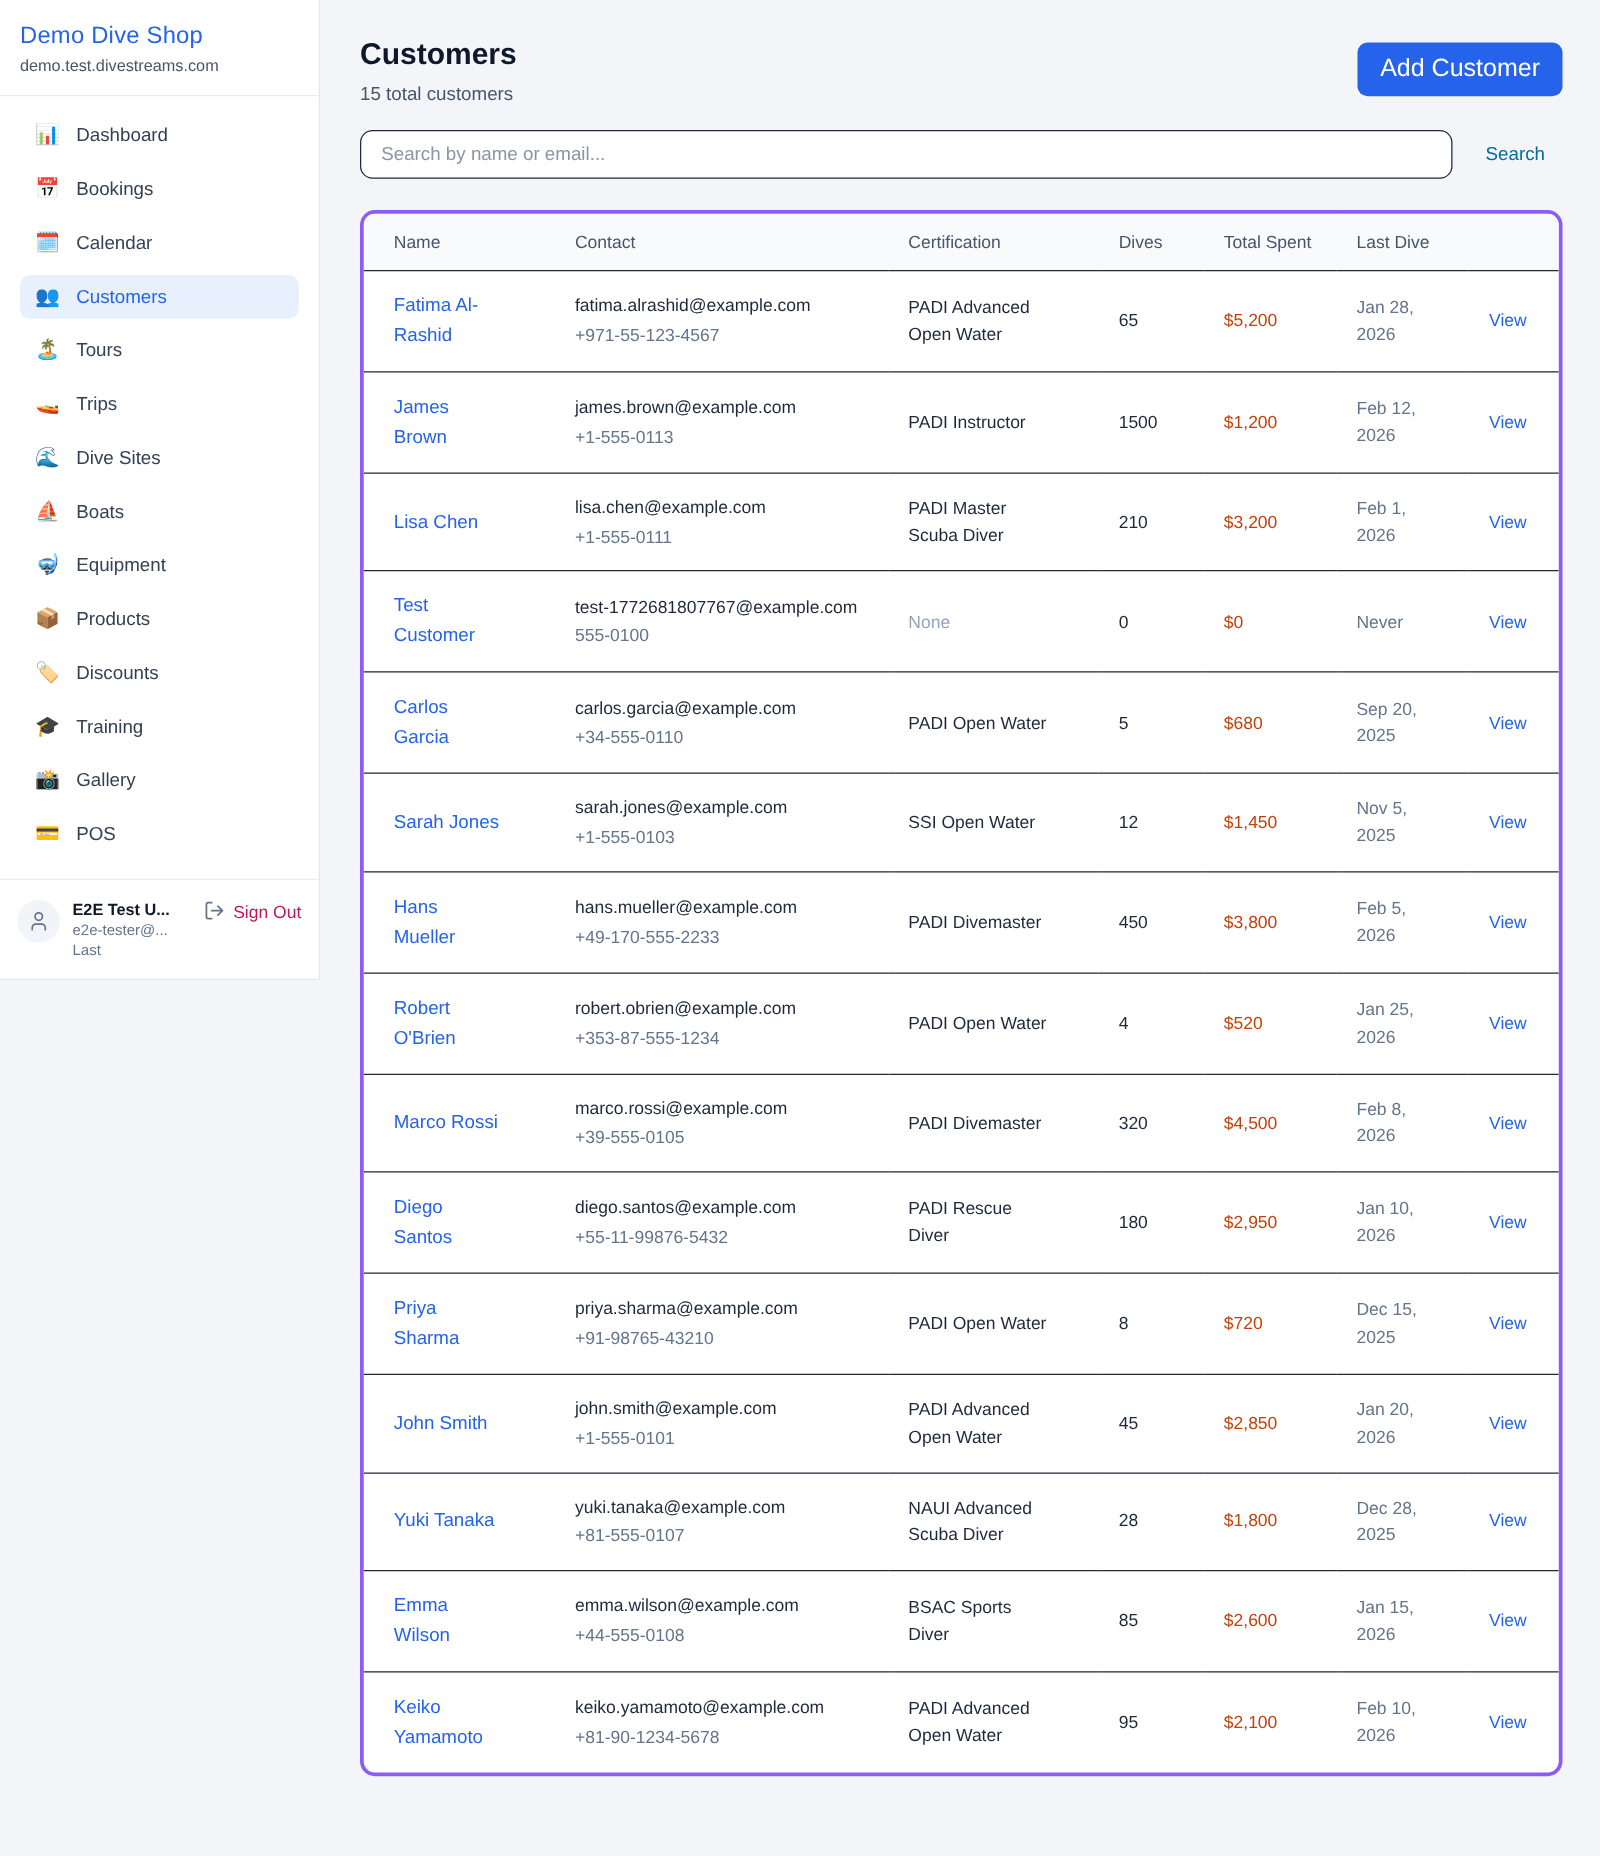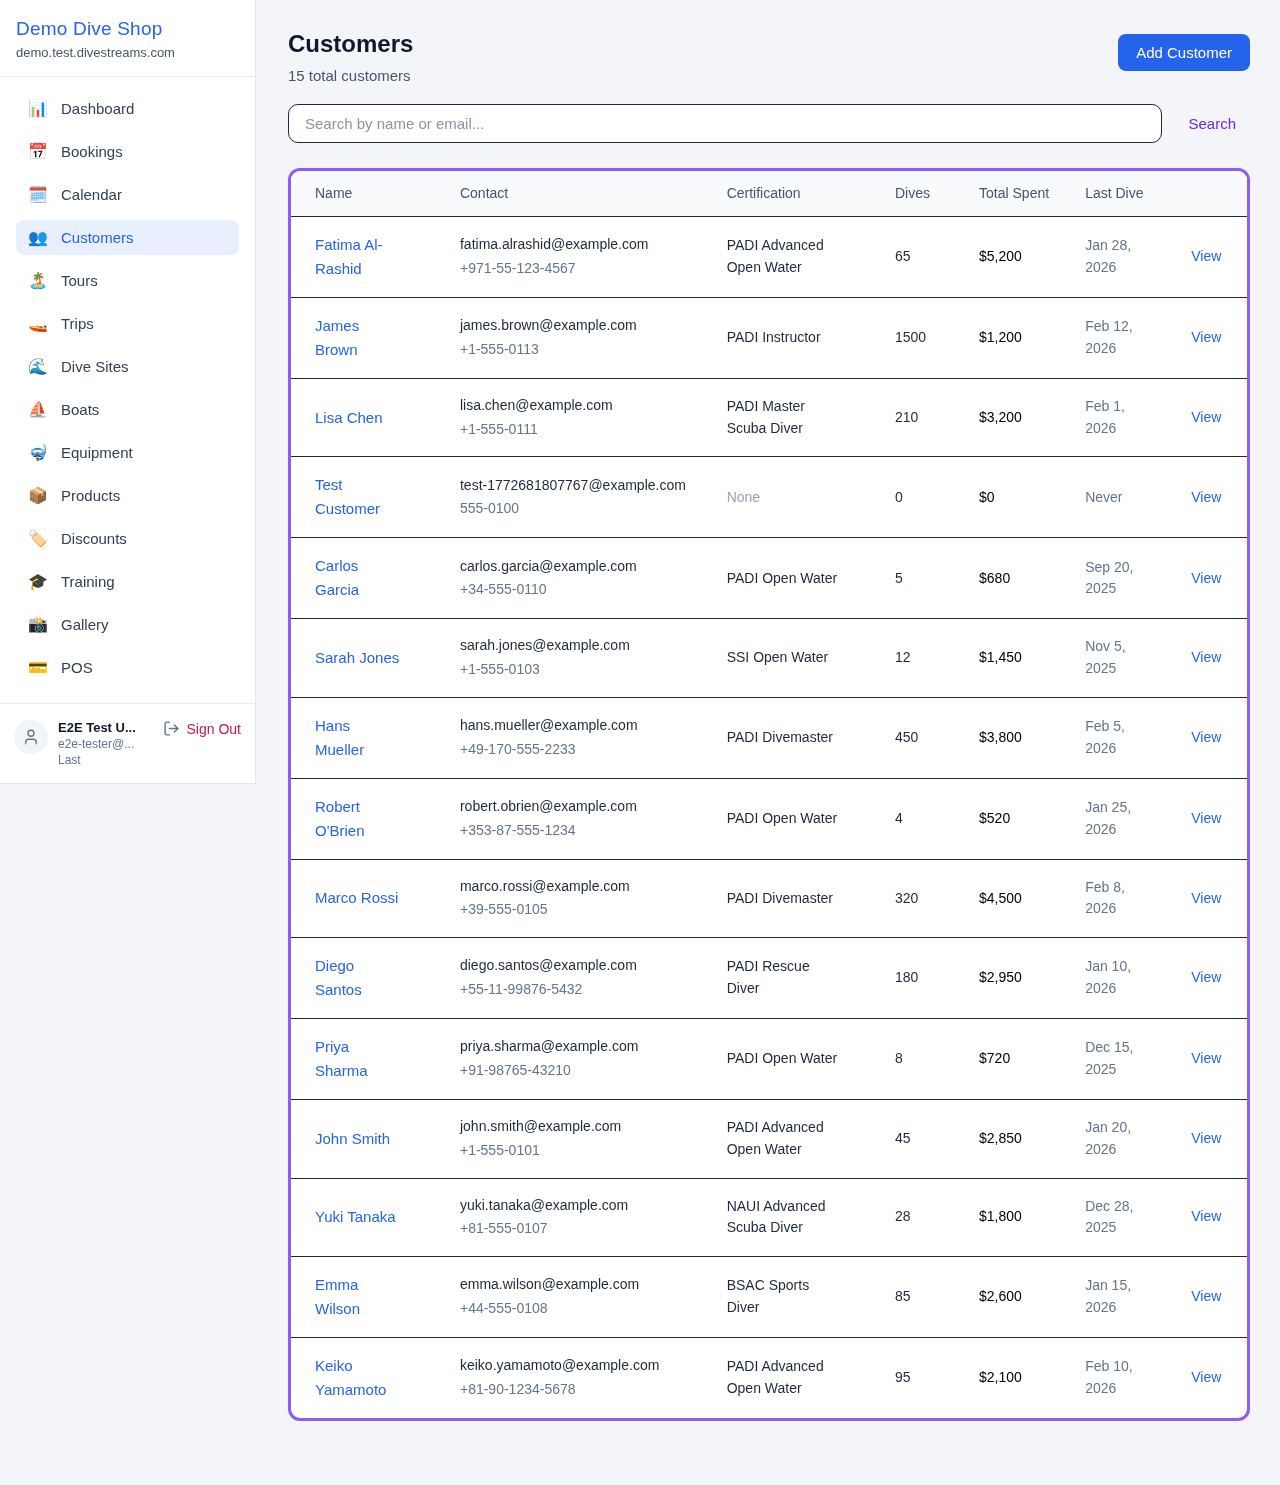--- a/index.html
+++ b/index.html
@@ -51,34 +51,34 @@
     color: #be185d; font-size: 14px; cursor: pointer; white-space: nowrap;
   }
 
   
   main.main { flex: 1 1 auto; padding: 30px 30px 26px 32px; }
   .page-head { display: flex; align-items: flex-start; justify-content: space-between; }
   .page-title { font-size: 24px; font-weight: bold; color: #0f172a; }
   .page-subtitle { font-size: 15px; color: #475569; margin-top: 9px; }
   .btn-primary {
     background: #2563eb; color: #ffffff; border: none;
-    font-family: inherit; font-size: 15px; font-weight: 500;
+    font-family: inherit; font-size: 20px; font-weight: 500;
     padding: 10px 18px; border-radius: 8px; cursor: pointer; margin-top: 4px;
   }
   .search-row { display: flex; align-items: center; margin-top: 20px; }
   .search-input {
     flex: 1 1 auto; height: 39px;
     border: 1px solid #1e293b; border-radius: 10px;
     padding: 0 16px; font-family: inherit; font-size: 15px; color: #0f172a;
     background: #ffffff; outline: none;
   }
   .search-input::placeholder { color: #8b94a3; }
   .search-btn {
     background: transparent; border: none; cursor: pointer;
-    font-family: inherit; font-size: 15px; font-weight: 500; color: #6d28d9;
+    font-family: inherit; font-size: 15px; font-weight: 500; color: #0369a1;
     padding: 8px 14px; margin-left: 12px;
   }
 
   
   .card {
     margin-top: 25px; background: #ffffff;
     border: 3px solid #8b5cf6; border-radius: 12px; overflow: hidden;
   }
   table.cust { width: 100%; border-collapse: collapse; table-layout: fixed; }
   thead th {
@@ -95,21 +95,21 @@
   tbody td:first-child { padding-left: 24px; }
   tbody tr:last-child td { border-bottom: none; }
   .name-link {
     color: #2563eb; font-size: 15px; font-weight: 500; cursor: pointer;
     display: inline-block; max-width: 88px; line-height: 1.6;
   }
   .email { color: #1e293b; }
   .phone { color: #64748b; margin-top: 2px; }
   .cert { display: inline-block; max-width: 112px; }
   .cert.muted { color: #94a3b8; }
-  .spent { color: #000000; }
+  .spent { color: #c2410c; }
   .lastdive { color: #64748b; display: inline-block; max-width: 70px; }
   .view-link { color: #2563eb; cursor: pointer; font-size: 14px; }
 </style>
 </head>
 <body>
 
 <aside class="sidebar">
   <div class="s-head">
     <div class="s-shop-name">Demo Dive Shop</div>
     <div class="s-shop-domain">demo.test.divestreams.com</div>

